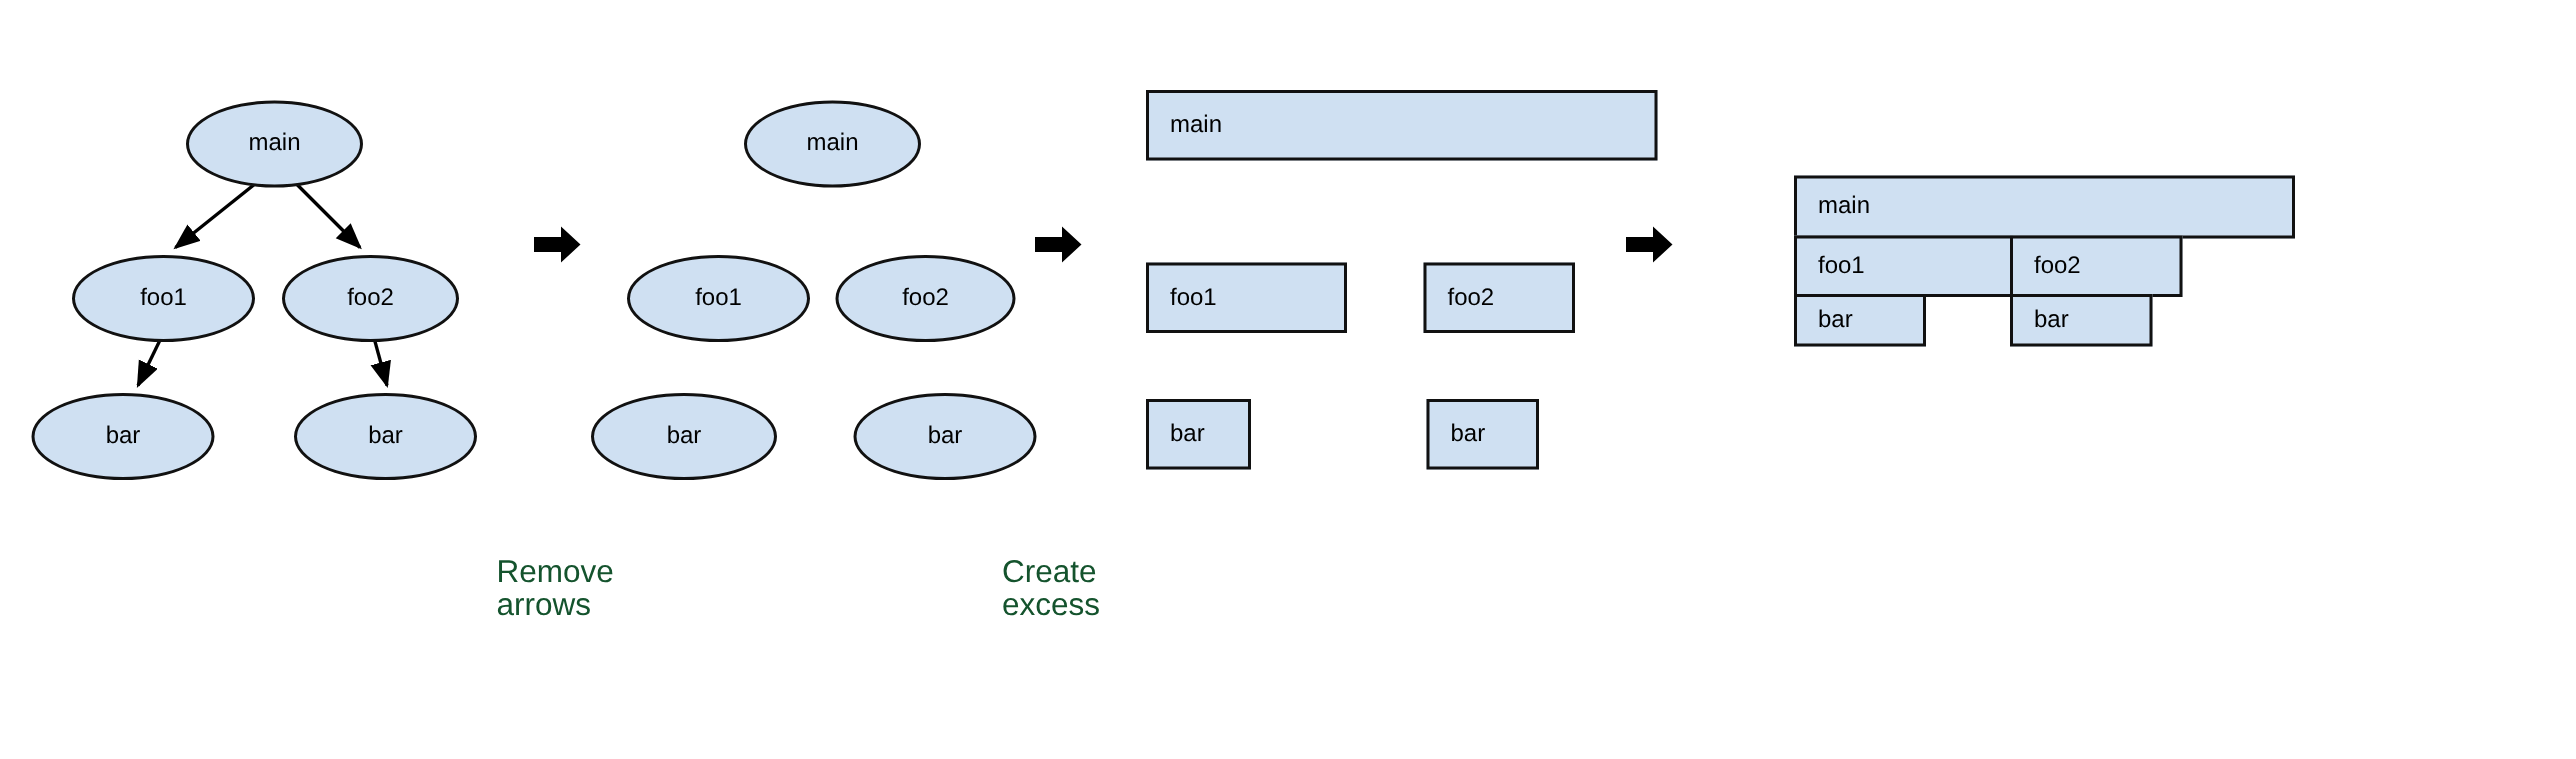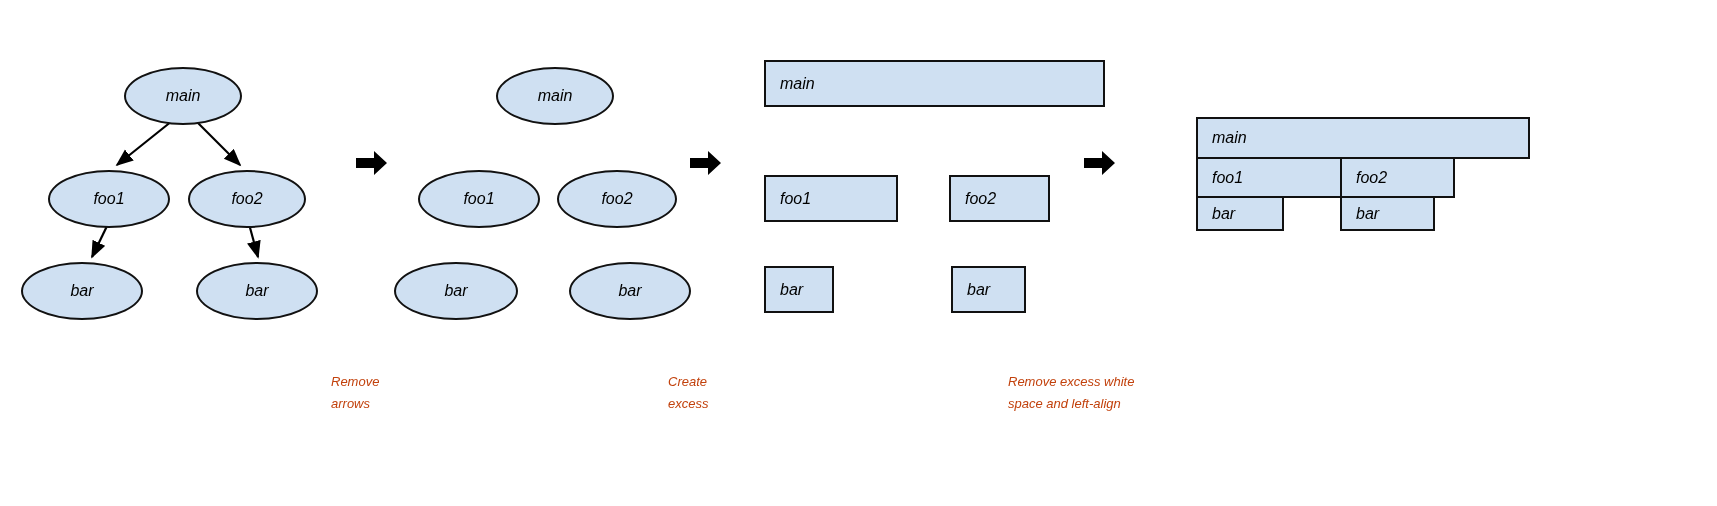--- a/index.html
+++ b/index.html
@@ -10,21 +10,20 @@
   body {
     font-family: "Liberation Sans", sans-serif;
     -webkit-font-smoothing: antialiased;
   }
   #canvas {
     position: relative;
     width: 1717px;
     height: 506px;
     background: #ffffff;
     overflow: hidden;
-    font-style: italic;
   }
 
   
   .node-ellipse {
     position: absolute;
     border: 2px solid #111111;
     border-radius: 50%;
     background: #cfe0f2;
     box-sizing: border-box;
     display: flex;
@@ -76,22 +75,22 @@
     left: 0;
     top: 0;
     width: 1717px;
     height: 506px;
     pointer-events: none;
   }
 
   
   .caption {
     position: absolute;
-    color: #c2410c;
-    font-size: 13px;
+    color: #14532d;
+    font-size: 21px;
     line-height: 22px;
     white-space: pre-line;
   }
 </style>
 </head>
 <body>
 
 <div id="canvas">
 
   <svg class="connectors" viewBox="0 0 1717 506" xmlns="http://www.w3.org/2000/svg">
@@ -193,16 +192,14 @@
     </div>
     <div class="frame" style="left:1340px; top:196px; width:95px; height:35px;">
       <span>bar</span>
     </div>
   </div>
 
   <div class="caption" style="left:331px; top:371px;">Remove
 arrows</div>
   <div class="caption" style="left:668px; top:371px;">Create
 excess</div>
-  <div class="caption" style="left:1008px; top:371px;">Remove excess white
-space and left-align</div>
 
 </div>
 
 </body></html>

